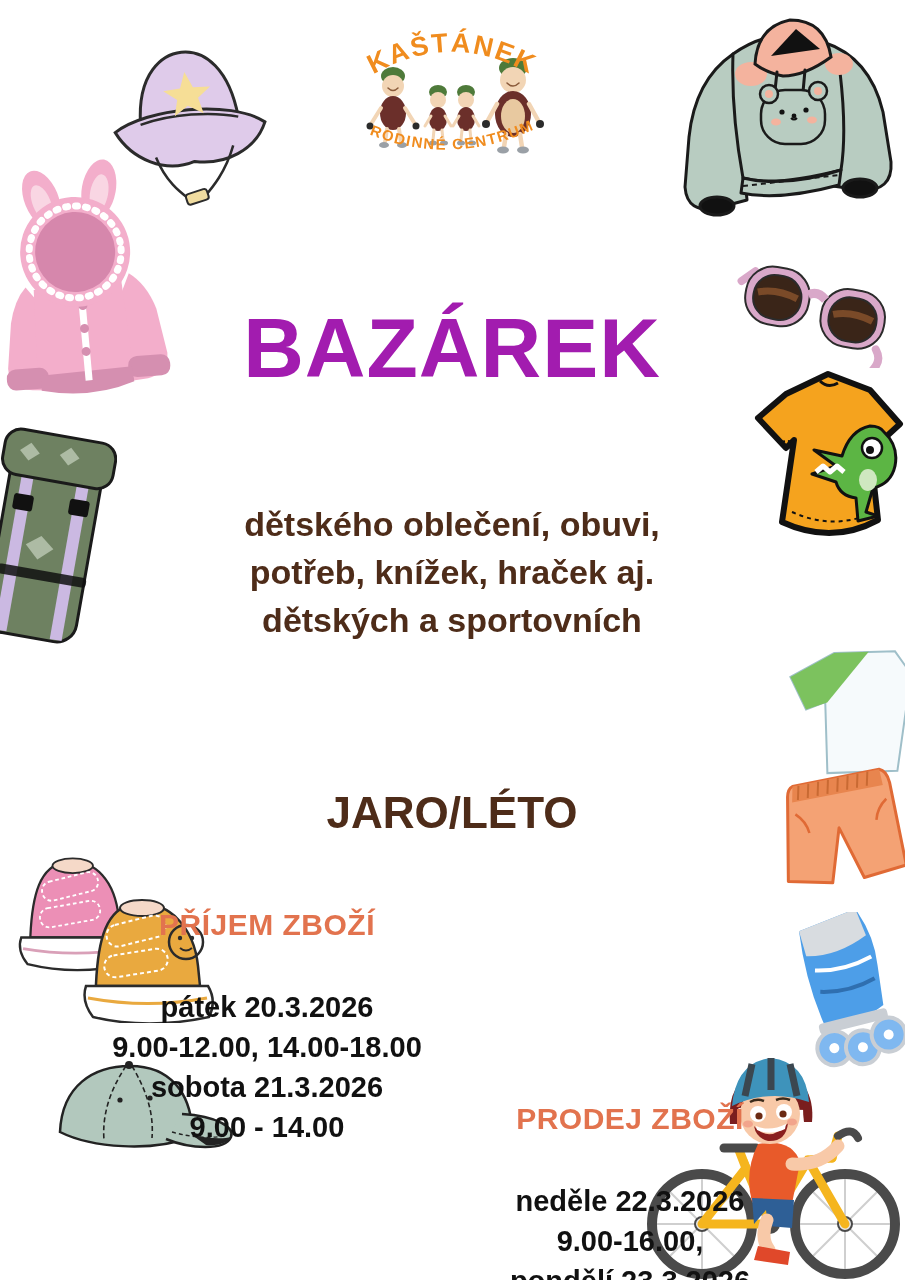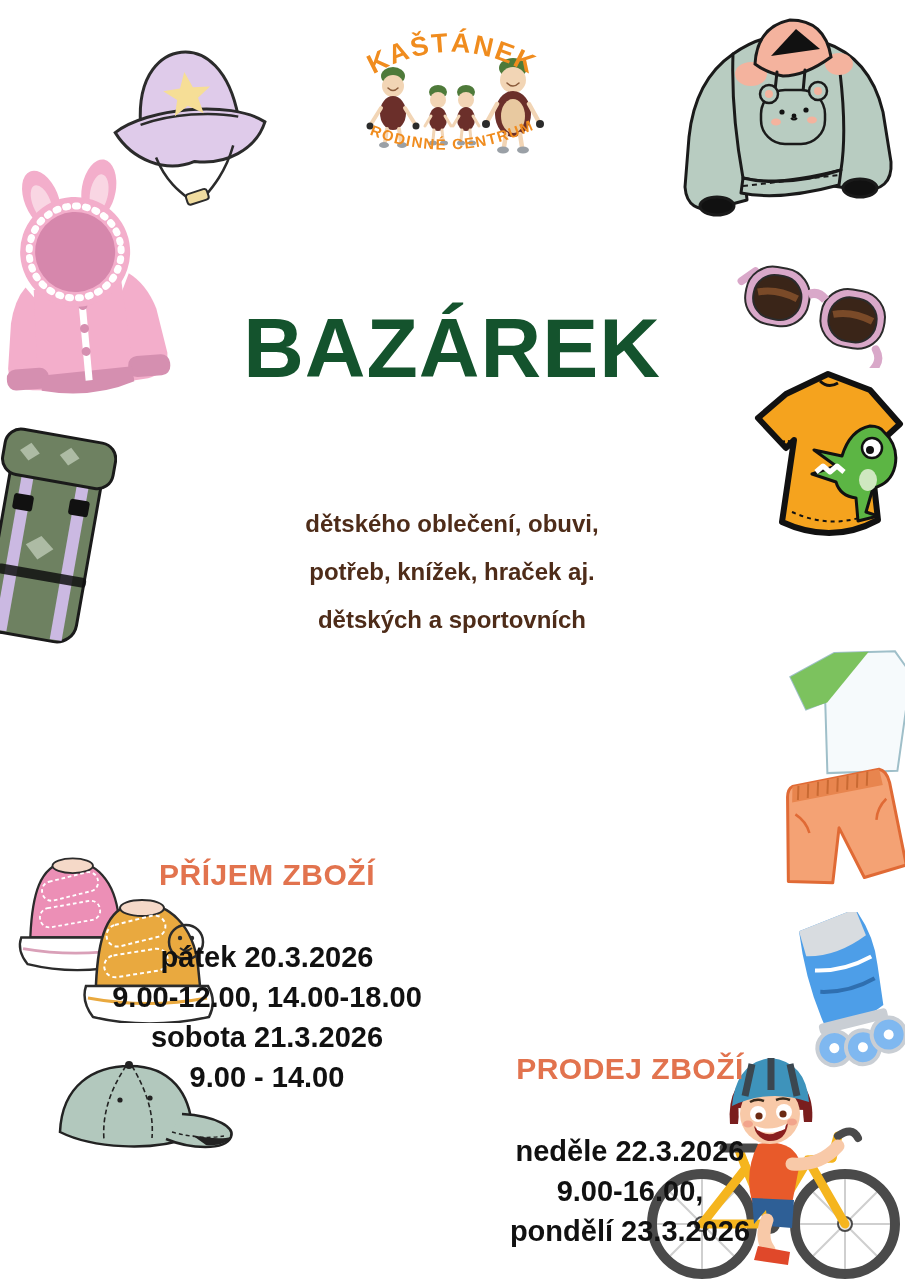--- a/index.html
+++ b/index.html
@@ -3,22 +3,22 @@
 <meta charset="utf-8">
 <style>
   html,body{margin:0;padding:0;background:#ffffff;}
   .poster{
     position:relative;width:905px;height:1280px;margin:0 auto;
     background:#ffffff;overflow:hidden;
     font-family:"Liberation Sans",sans-serif;font-weight:bold;
   }
   .abs{position:absolute;}
   .ctr{position:absolute;transform:translateX(-50%);text-align:center;white-space:nowrap;}
-  .title{top:158px;left:452px;font-size:84px;letter-spacing:1px;color:#14532d;line-height:1;}
-  .subtitle{top:268px;left:452px;font-size:24px;line-height:48px;color:#4E2C19;}
+  .title{top:158px;left:452px;font-size:84px;letter-spacing:1px;color:#a21caf;line-height:1;}
+  .subtitle{top:268px;left:452px;font-size:34px;line-height:48px;color:#4E2C19;}
   .season{top:412px;left:452px;font-size:44px;color:#4E2C19;}
   .col-head{font-size:30px;color:#E2734E;letter-spacing:0.5px;}
   .col-lines{font-size:29px;line-height:40px;color:#111;}
   .head-intake{top:482px;left:267px;}
   .lines-intake{top:527px;left:267px;}
   .head-sale{top:482px;left:630px;}
   .lines-sale{top:527px;left:630px;}
   svg{display:block;}
   .txt{position:relative;z-index:2;}
   .deco{z-index:1;}
@@ -298,20 +298,21 @@
   </svg>
 
   <div class="ctr title txt">BAZÁREK</div>
 
   <div class="ctr subtitle txt">
     <div>dětského oblečení, obuvi,</div>
     <div>potřeb, knížek, hraček aj.</div>
     <div>dětských a sportovních</div>
   </div>
 
+  <div class="ctr season txt">JARO/LÉTO</div>
 
   <div class="ctr col-head head-intake txt">PŘÍJEM ZBOŽÍ</div>
   <div class="ctr col-lines lines-intake txt">
     <div>pátek 20.3.2026</div>
     <div>9.00-12.00, 14.00-18.00</div>
     <div>sobota 21.3.2026</div>
     <div>9.00 - 14.00</div>
   </div>
 
   <div class="ctr col-head head-sale txt">PRODEJ ZBOŽÍ</div>

